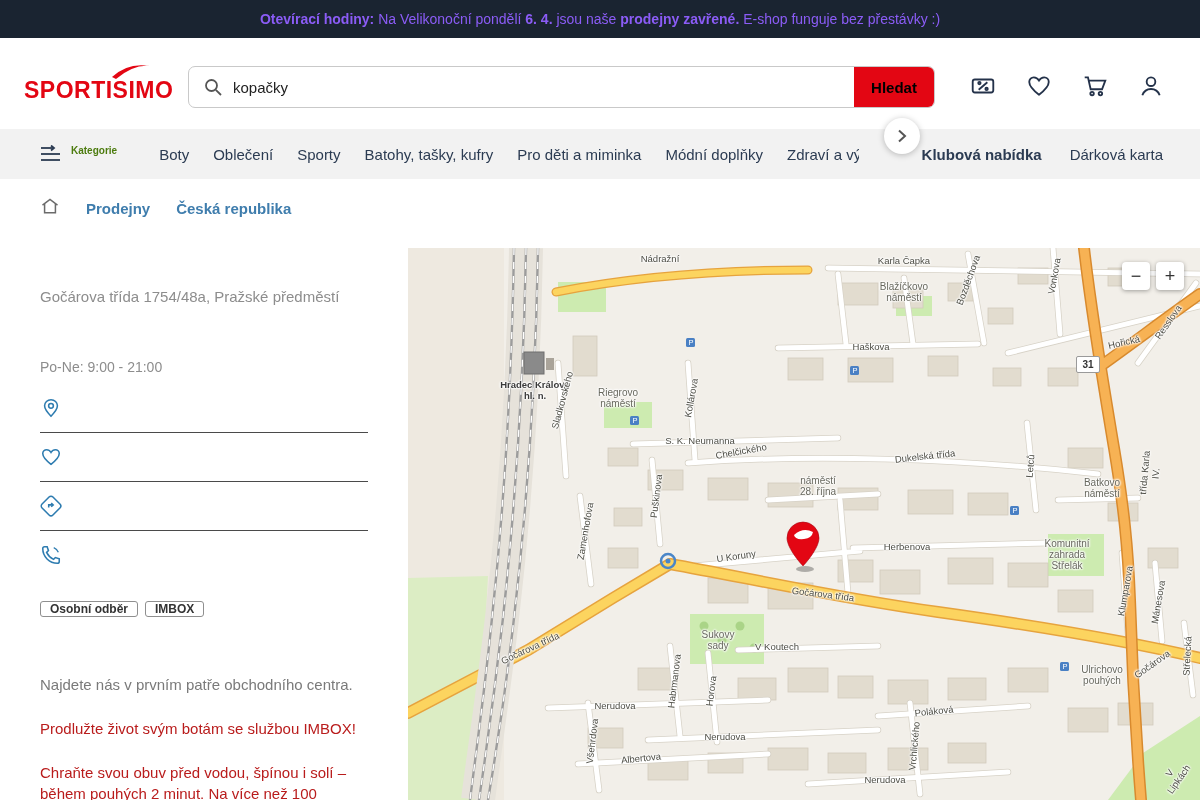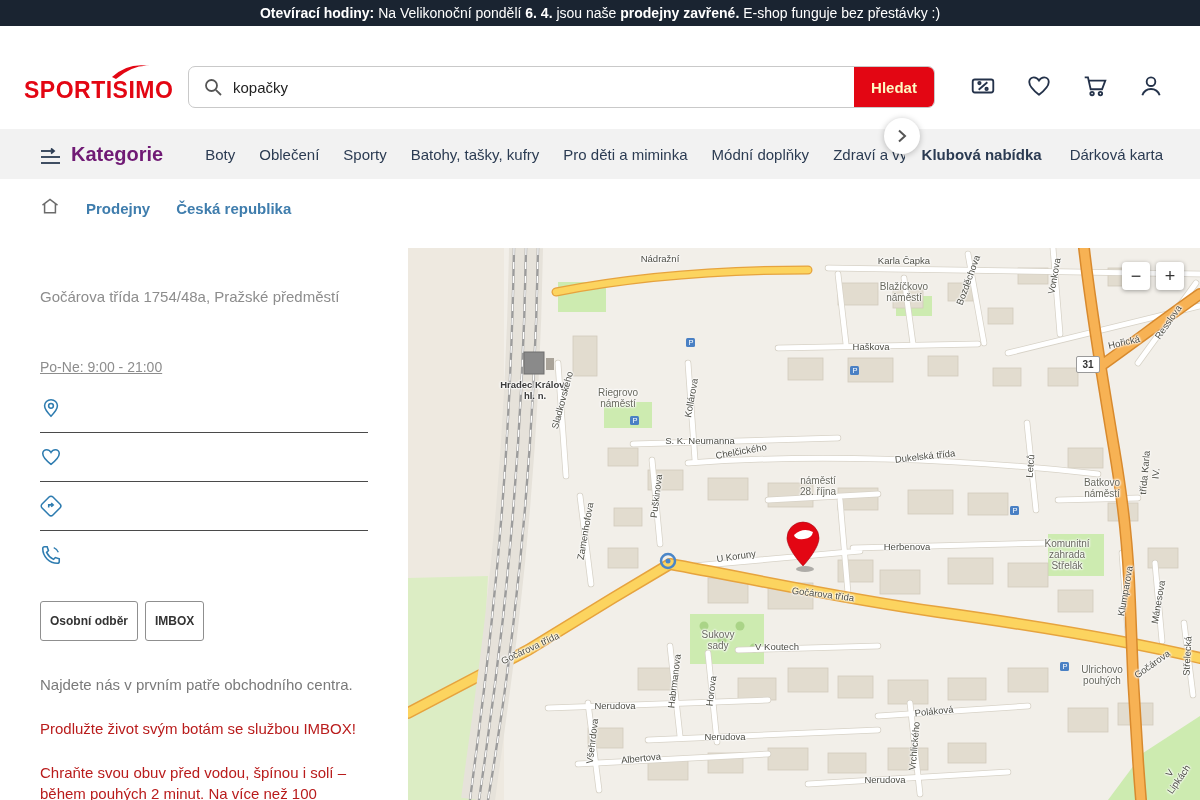--- a/index.html
+++ b/index.html
@@ -1,62 +1,62 @@
 <!DOCTYPE html>
 <html><head>
 <meta charset="utf-8">
 <style>
   html,body{margin:0;padding:0;}
   body{font-family:"Liberation Sans","DejaVu Sans",sans-serif;background:#fff;}
   .page{position:relative;width:1200px;height:800px;overflow:hidden;background:#fff;}
 
   
-  .announcement{position:absolute;top:0;left:0;width:1200px;height:26px;background:#1a2431;color:#ffffff;
+  .announcement{position:absolute;top:0;left:0;width:1200px;height:38px;background:#1a2431;color:#8b5cf6;
     display:flex;align-items:center;justify-content:center;font-size:14px;}
   .announcement .b{font-weight:700;}
 
   
   .header{position:absolute;top:38px;left:0;width:1200px;height:91px;background:#fff;}
   .logo{position:absolute;left:24px;top:28px;width:140px;height:40px;cursor:pointer;}
   .logo-text{color:#e30613;font-weight:800;font-size:23px;letter-spacing:.5px;position:absolute;left:0;bottom:2px;}
   .logo-swoosh{position:absolute;left:86px;top:-4px;}
 
   .search{position:absolute;left:188px;top:28px;width:747px;height:42px;display:flex;
     border:1px solid #c9c9c9;border-radius:7px;box-sizing:border-box;background:#fff;overflow:hidden;}
   .search-icon{display:flex;align-items:center;padding-left:14px;padding-right:8px;color:#555;}
   .search input{flex:1;border:none;outline:none;font-size:15px;color:#222;font-family:inherit;background:transparent;}
-  .search button{width:80px;border:none;background:#e30613;color:#fef9c3;font-weight:700;font-size:15px;cursor:pointer;font-family:inherit;}
+  .search button{width:80px;border:none;background:#e30613;color:#000000;font-weight:700;font-size:15px;cursor:pointer;font-family:inherit;}
 
   .header-icons{position:absolute;right:36px;top:35px;display:flex;gap:30px;color:#24324a;}
   .hicon{width:26px;height:26px;cursor:pointer;display:flex;align-items:center;justify-content:center;}
 
   
   .nav{position:absolute;top:129px;left:0;width:1200px;height:50px;background:#f2f2f2;display:flex;align-items:center;}
-  .kategorie{display:flex;align-items:flex-end;gap:9px;margin-left:40px;font-weight:700;font-size:20px;color:#701a75;cursor:pointer;}
+  .kategorie{display:flex;align-items:flex-start;gap:9px;margin-left:40px;font-weight:700;font-size:10px;color:#4d7c0f;cursor:pointer;}
   .nav-items{display:flex;gap:24px;list-style:none;margin:0 0 0 42px;padding:0;width:700px;overflow:hidden;white-space:nowrap;}
   .nav-items li{font-size:15px;color:#2b3b52;cursor:pointer;flex:0 0 auto;}
   .nav-arrow{position:absolute;left:884px;top:-11px;width:36px;height:36px;border-radius:50%;background:#fff;border:none;
     box-shadow:0 1px 6px rgba(0,0,0,.25);cursor:pointer;display:flex;align-items:center;justify-content:center;color:#555;}
   .nav-right{position:absolute;right:37px;display:flex;gap:28px;list-style:none;margin:0;padding:0;align-items:center;}
   .nav-right li{font-size:15px;color:#2b3b52;cursor:pointer;}
   .nav-right li.b{font-weight:700;}
 
   
   .breadcrumb{position:absolute;top:196px;left:40px;display:flex;align-items:center;gap:26px;}
   .crumb{font-size:15px;color:#3f7dad;font-weight:600;cursor:pointer;}
   .crumb.b{font-weight:700;}
 
   
   .store-address{position:absolute;top:273px;left:40px;width:340px;font-size:15px;color:#8d8d8d;}
-  .store-hours{position:absolute;top:345px;left:40px;font-size:14px;color:#8d8d8d;text-decoration:underline;}
+  .store-hours{position:absolute;top:345px;left:40px;font-size:14px;color:#8d8d8d;}
   .actions{position:absolute;top:384px;left:40px;width:328px;}
   .action-row{height:48px;display:flex;align-items:center;color:#2e7cb0;cursor:pointer;}
   .action-row.line{border-bottom:1px solid #4a4a4a;}
   .chips{position:absolute;top:601px;left:40px;display:flex;gap:7px;}
-  .chip{border:1px solid #8f8f8f;border-radius:3px;padding:12px 9px;font-size:12px;font-weight:700;color:#333;background:#fff;}
+  .chip{border:1px solid #8f8f8f;border-radius:3px;padding:0 9px;font-size:12px;font-weight:700;color:#333;background:#fff;}
   .paras{position:absolute;top:674px;left:40px;width:330px;}
   .paras p{margin:0 0 23px 0;font-size:15px;line-height:21px;color:#7a7a7a;}
   .paras p.b{font-weight:400;color:#b91c1c;}
 
   
   .map{position:absolute;left:408px;top:248px;width:792px;height:552px;overflow:hidden;background:#f2efe9;cursor:grab;}
   .map svg.base{position:absolute;left:0;top:0;}
   .map-labels{position:absolute;left:0;top:0;width:100%;height:100%;pointer-events:none;}
   .mlabel{position:absolute;transform:translate(-50%,-50%);font-size:9.5px;color:#4d4d45;white-space:pre-line;text-align:center;line-height:11px;
     text-shadow:0 0 2px #fff,0 1px 2px #fff,0 -1px 2px #fff,1px 0 2px #fff,-1px 0 2px #fff;}

